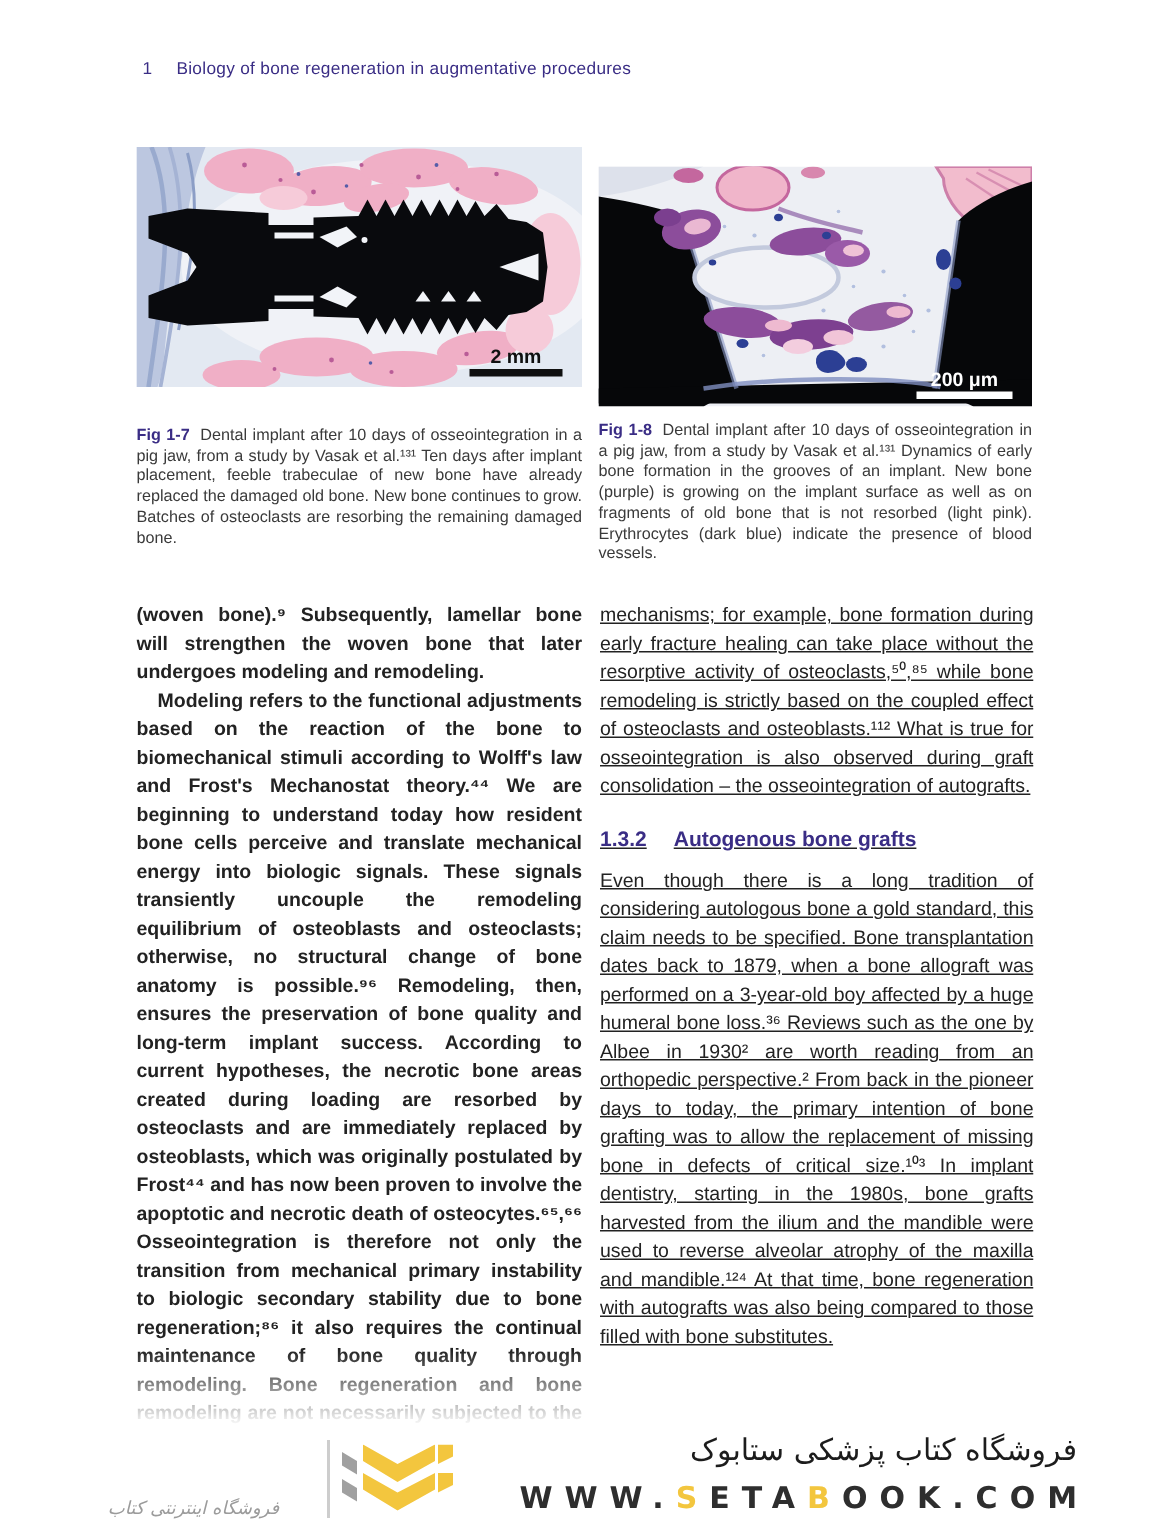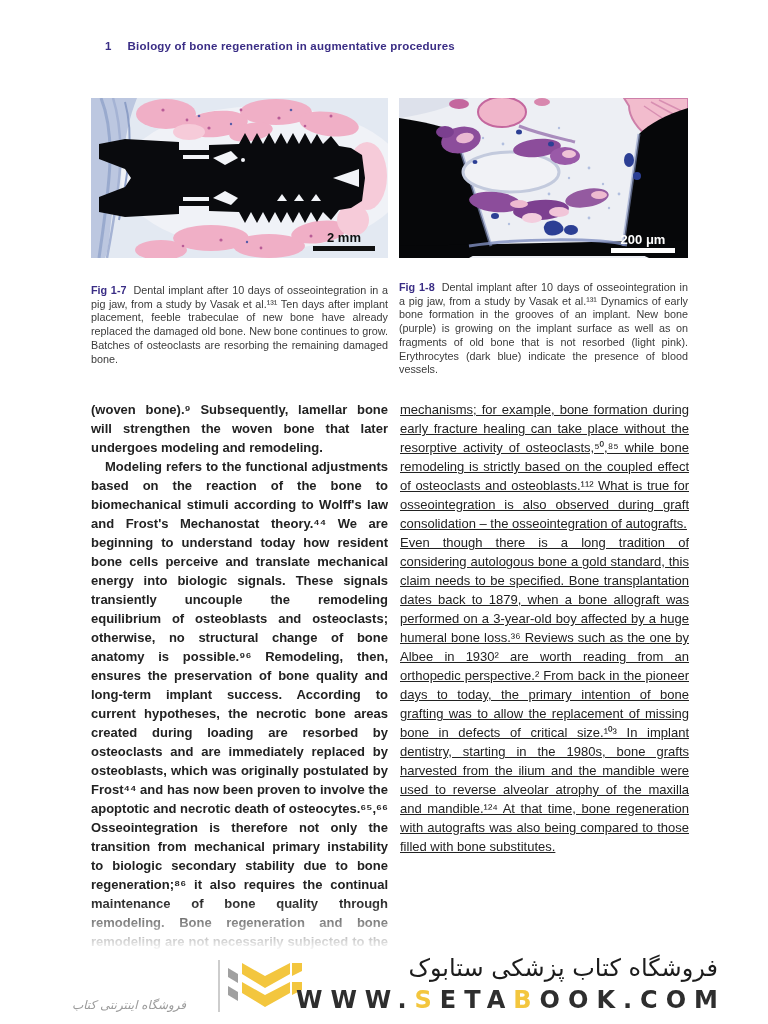--- a/index.html
+++ b/index.html
@@ -3,30 +3,29 @@
 <meta charset="utf-8">
 <style>
   html,body { margin:0; padding:0; background:#ffffff; }
   .page {
     position:relative; width:768px; height:1024px; background:#ffffff;
     font-family:"Liberation Sans", sans-serif; overflow:hidden;
   }
   
   .chapter-header {
     position:absolute; left:95px; top:40px;
-    color:#3a2d85; font-weight:bold; font-size:11.5px; letter-spacing:.2px;
+    color:#3a2d85; font-weight:normal; font-size:11.5px; letter-spacing:.2px;
     white-space:nowrap;
-    margin-left:10px;
   }
   .chapter-header .num { margin-right:16px; }
 
   
   .figure { position:absolute; line-height:0;border-radius:11px; }
   #fig17 { left:91px; top:98px; }
-  #fig18 { left:399px; top:98px; }
+  #fig18 { left:399px; top:111px; }
   .figure svg { display:block; }
 
   
   .caption {
     position:absolute; font-size:10.8px; line-height:13.7px; color:#3a3a3a;
     text-align:justify; margin:0;
   }
   #cap17 { left:91px;  top:267px; width:297px;margin-top:17px; }
   #cap18 { left:399px; top:281px; width:289px; }
   .caption .fig-label { color:#3a2d85; font-weight:bold; padding-right:7px; }
@@ -69,27 +68,27 @@
     position:absolute; left:48px; top:48px; width:162px; text-align:center;
     direction:rtl; font-family:"DejaVu Sans", sans-serif;
     font-size:12px; color:#9b9b9b;font-style:italic;
   }
   .logo-divider {
     position:absolute; left:218px; top:10px; width:2px; height:52px; background:#cdcdcd;
   }
   .logo-mark { position:absolute; left:228px; top:13px; line-height:0; }
   .store-title {
     position:absolute; right:50px; top:4px; direction:rtl;
-    font-family:"DejaVu Sans", sans-serif; font-size:24px; color:#1c1c1c;
+    font-family:"DejaVu Sans", sans-serif; font-size:20px; color:#1c1c1c;
     white-space:nowrap;
   }
   .site-url {
     position:absolute; right:42px; top:36px;
     font-family:"DejaVu Sans", sans-serif; font-weight:bold;
-    font-size:24px; letter-spacing:8px; color:#2e2e2e; white-space:nowrap;
+    font-size:20px; letter-spacing:8px; color:#2e2e2e; white-space:nowrap;
   }
   .url-accent { color:#f3c63e; }
 </style>
 </head>
 <body>
 
 <div class="page">
 
   <div class="chapter-header">
     <span class="num">1</span><span>Biology of bone regeneration in augmentative procedures</span>
@@ -234,20 +233,23 @@
     <span class="fig-label">Fig 1-8</span><span>Dental implant after 10 days of osseointegration in a pig jaw, from a study by Vasak et al.¹³¹ Dynamics of early bone formation in the grooves of an implant. New bone (purple) is growing on the implant surface as well as on fragments of old bone that is not resorbed (light pink). Erythrocytes (dark blue) indicate the presence of blood vessels.</span>
   </p>
 
   <div class="col" id="col-left">
     <p>(woven bone).⁹ Subsequently, lamellar bone will strengthen the woven bone that later undergoes modeling and remodeling.</p>
     <p class="indent">Modeling refers to the functional adjustments based on the reaction of the bone to biomechanical stimuli according to Wolff's law and Frost's Mechanostat theory.⁴⁴ We are beginning to understand today how resident bone cells perceive and translate mechanical energy into biologic signals. These signals transiently uncouple the remodeling equilibrium of osteoblasts and osteoclasts; otherwise, no structural change of bone anatomy is possible.⁹⁶ Remodeling, then, ensures the preservation of bone quality and long-term implant success. According to current hypotheses, the necrotic bone areas created during loading are resorbed by osteoclasts and are immediately replaced by osteoblasts, which was originally postulated by Frost⁴⁴ and has now been proven to involve the apoptotic and necrotic death of osteocytes.⁶⁵,⁶⁶ Osseointegration is therefore not only the transition from mechanical primary instability to biologic secondary stability due to bone regeneration;⁸⁶ it also requires the continual maintenance of bone quality through remodeling. Bone regeneration and bone remodeling are not necessarily subjected to the same regulatory</p>
   </div>
 
   <div class="col" id="col-right">
     <p>mechanisms; for example, bone formation during early fracture healing can take place without the resorptive activity of osteoclasts,⁵⁰,⁸⁵ while bone remodeling is strictly based on the coupled effect of osteoclasts and osteoblasts.¹¹² What is true for osseointegration is also observed during graft consolidation – the osseointegration of autografts.</p>
+    <h3 class="section-heading">
+      <span class="sh-num">1.3.2</span><span>Autogenous bone grafts</span>
+    </h3>
     <p>Even though there is a long tradition of considering autologous bone a gold standard, this claim needs to be specified. Bone transplantation dates back to 1879, when a bone allograft was performed on a 3-year-old boy affected by a huge humeral bone loss.³⁶ Reviews such as the one by Albee in 1930² are worth reading from an orthopedic perspective.² From back in the pioneer days to today, the primary intention of bone grafting was to allow the replacement of missing bone in defects of critical size.¹⁰³ In implant dentistry, starting in the 1980s, bone grafts harvested from the ilium and the mandible were used to reverse alveolar atrophy of the maxilla and mandible.¹²⁴ At that time, bone regeneration with autografts was also being compared to those filled with bone substitutes.</p>
   </div>
 
   <div class="text-fade"></div>
 
   <div class="footer">
     <div class="logo-tagline">فروشگاه اینترنتی کتاب</div>
     <div class="logo-divider"></div>
     <div class="logo-mark">
       <svg width="74" height="50" viewBox="0 0 74 50">

